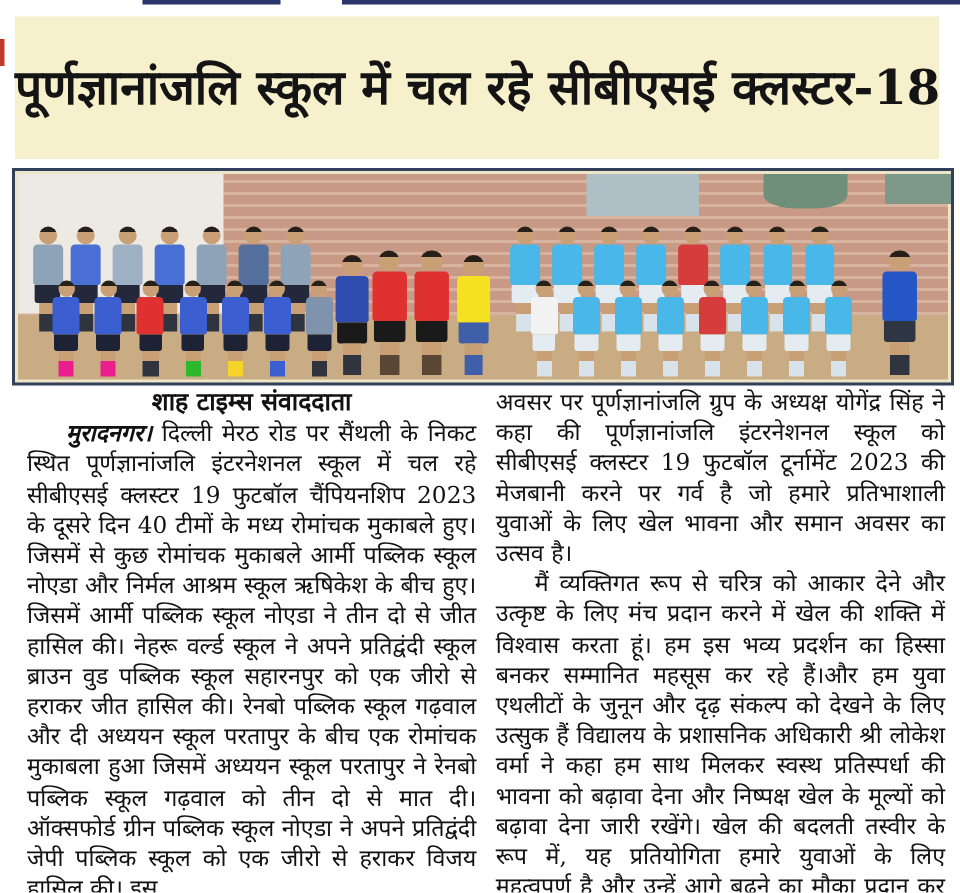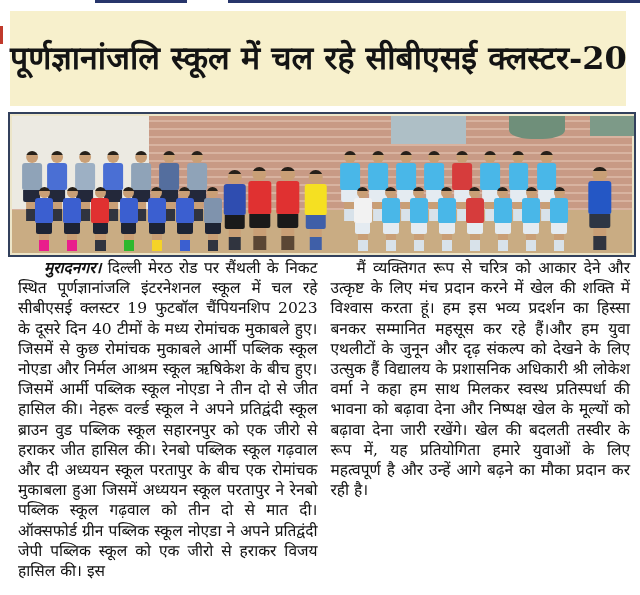--- a/index.html
+++ b/index.html
@@ -58,21 +58,21 @@
   .para.indent{text-indent:26px;}
 </style>
 </head>
 <body>
 
 <div class="top-rule seg1"></div>
 <div class="top-rule seg2"></div>
 <div class="left-red-mark"></div>
 
 <div class="headline-banner">
-  <div class="headline-line">पूर्णज्ञानांजलि स्कूल में चल रहे सीबीएसई क्लस्टर-20</div>
+  <div class="headline-line">पूर्णज्ञानांजलि स्कूल में चल रहे सीबीएसई क्लस्टर-18</div>
 </div>
 
 <div class="team-photo">
   <div class="wall-white"></div>
   <div class="wall-grey"></div>
   <div class="tree-patch"></div>
   <div class="tree-patch2"></div>
 <div class="person" style="left: 3.5%; bottom: 34px; width: 19.8px;">
       <div class="p-head" style="height: 12.1px; width: 12.1px;"></div>
       <div class="p-torso" style="height: 27.5px; background: rgb(143, 163, 184);"></div>
@@ -280,18 +280,20 @@
     <div class="person" style="left: 94.5%; bottom: 5px; width: 23.4px;">
       <div class="p-head" style="height: 14.3px; width: 14.3px;"></div>
       <div class="p-torso" style="height: 32.5px; background: rgb(36, 87, 197);"></div>
       <div class="p-shorts" style="height: 14.3px; background: rgb(46, 54, 68);"></div>
       <div class="p-legs" style="height: 22.1px; background: linear-gradient(rgb(201, 159, 118) 38%, rgb(48, 52, 63) 38%);"></div>
     </div>
   </div>
 
 <div class="article">
   <div class="col">
+    <p class="byline">शाह टाइम्स संवाददाता</p>
     <p class="lead-para"><span class="dateline">मुरादनगर।</span><span> दिल्ली मेरठ रोड पर सैंथली के निकट स्थित  पूर्णज्ञानांजलि इंटरनेशनल स्कूल में चल रहे सीबीएसई क्लस्टर 19 फुटबॉल चैंपियनशिप 2023 के दूसरे दिन 40 टीमों के मध्य रोमांचक मुकाबले हुए। जिसमें से कुछ रोमांचक मुकाबले आर्मी पब्लिक स्कूल नोएडा और निर्मल आश्रम स्कूल ऋषिकेश के बीच हुए। जिसमें आर्मी पब्लिक स्कूल नोएडा ने तीन दो से जीत हासिल की। नेहरू वर्ल्ड स्कूल ने अपने प्रतिद्वंदी स्कूल ब्राउन वुड पब्लिक स्कूल सहारनपुर को एक जीरो से हराकर जीत हासिल की। रेनबो पब्लिक स्कूल गढ़वाल और दी अध्ययन स्कूल परतापुर के बीच एक रोमांचक मुकाबला हुआ जिसमें अध्ययन स्कूल परतापुर ने रेनबो पब्लिक स्कूल गढ़वाल को तीन दो  से मात दी। ऑक्सफोर्ड ग्रीन पब्लिक स्कूल नोएडा ने अपने प्रतिद्वंदी जेपी पब्लिक स्कूल को एक जीरो से हराकर विजय हासिल की। इस</span></p>
   </div>
   <div class="col">
+    <p class="para">अवसर पर पूर्णज्ञानांजलि ग्रुप के अध्यक्ष योगेंद्र सिंह ने कहा की पूर्णज्ञानांजलि इंटरनेशनल स्कूल को सीबीएसई क्लस्टर 19 फुटबॉल टूर्नामेंट 2023 की मेजबानी करने पर गर्व है जो हमारे प्रतिभाशाली युवाओं के लिए खेल भावना और समान अवसर का उत्सव है।</p>
     <p class="para indent">मैं व्यक्तिगत रूप से चरित्र को आकार देने और उत्कृष्ट के लिए मंच प्रदान करने में खेल की शक्ति में विश्वास करता हूं। हम इस भव्य प्रदर्शन का हिस्सा बनकर सम्मानित महसूस कर रहे हैं।और हम युवा एथलीटों के जुनून और दृढ़ संकल्प को देखने के लिए उत्सुक हैं विद्यालय के प्रशासनिक अधिकारी श्री लोकेश वर्मा ने कहा हम साथ मिलकर स्वस्थ प्रतिस्पर्धा की भावना को बढ़ावा देना और निष्पक्ष खेल के मूल्यों को बढ़ावा देना जारी रखेंगे। खेल की बदलती तस्वीर के रूप में, यह प्रतियोगिता हमारे युवाओं के लिए महत्वपूर्ण है और उन्हें आगे बढ़ने का मौका प्रदान कर रही है।</p>
   </div>
 </div>
 
 </body></html>

